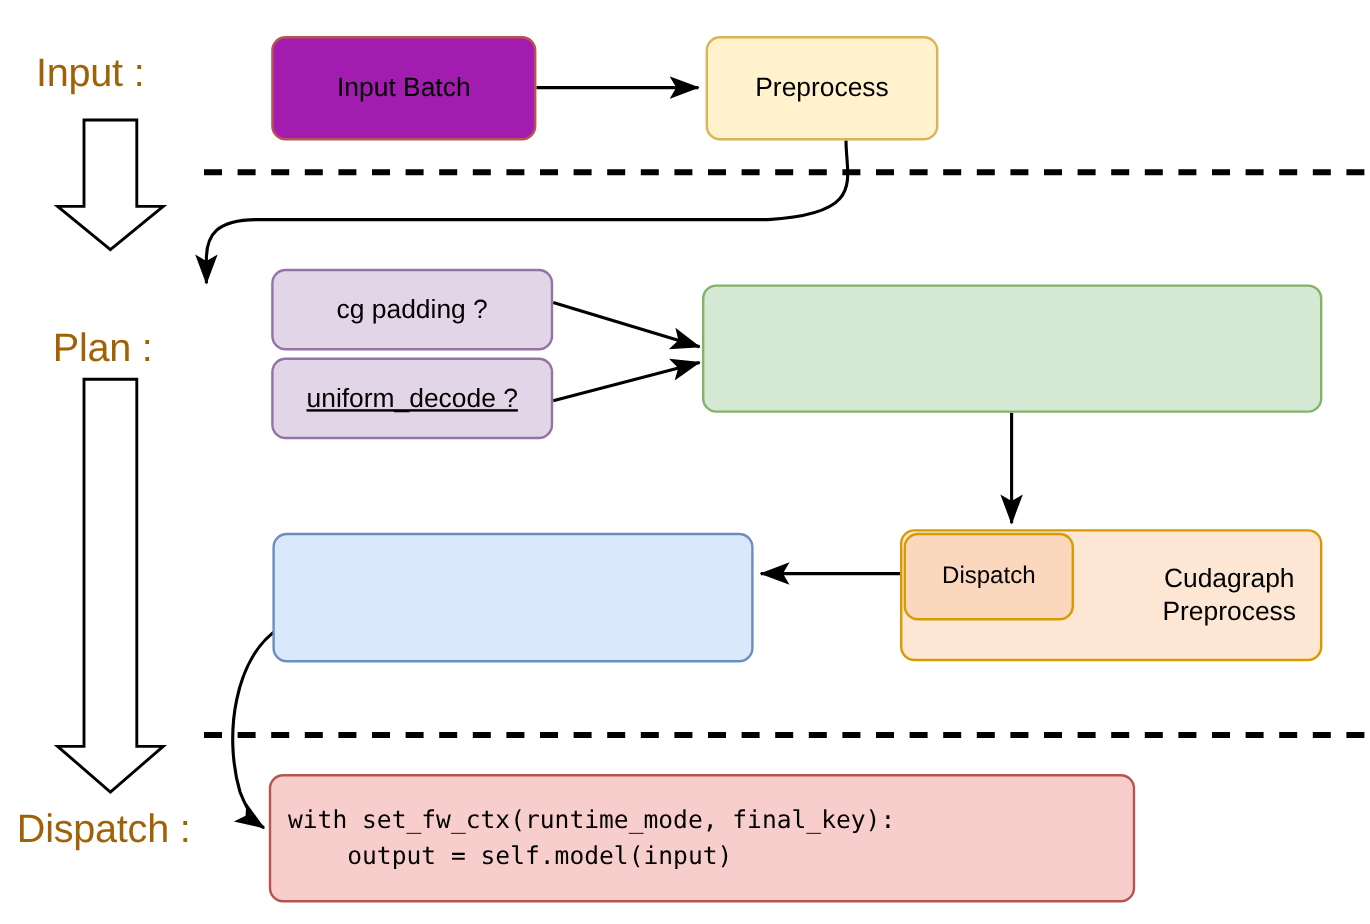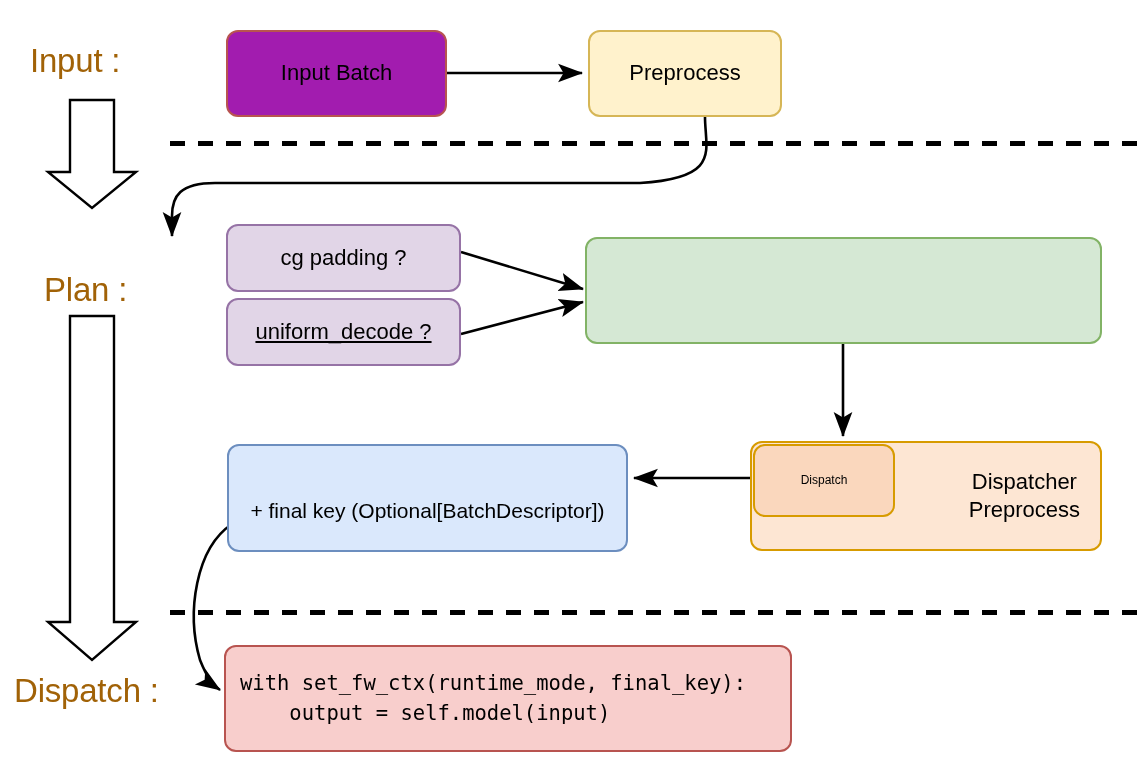--- a/index.html
+++ b/index.html
@@ -138,34 +138,33 @@
   </div>
 
   <div class="node" style="left:585px; top:237px; width:517px; height:107px; background:#d5e8d4; border-color:#82b366;">
     <span class="node-label">
       <br>
     </span>
   </div>
 
   <div class="node" style="left:750px; top:441px; width:352px; height:110px; background:#fde6d3; border-color:#d79b00; justify-content:flex-end; padding-right:20px;">
     <span class="node-label" style="width:auto; text-align:center;">
-      <span>Dispatcher</span><br>
+      <span>Cudagraph</span><br>
       <span>Preprocess</span>
     </span>
   </div>
 
-  <div class="node" style="left:753px; top:444px; width:142px; height:73px; background:#fad7bd; border-color:#d79b00; font-size:12px;">
+  <div class="node" style="left:753px; top:444px; width:142px; height:73px; background:#fad7bd; border-color:#d79b00; font-size:20px;">
     <span class="node-label">Dispatch</span>
   </div>
 
   <div class="node" style="left:227px; top:444px; width:401px; height:108px; background:#dae8fc; border-color:#6c8ebf; font-size:21px;">
     <span class="node-label">
       <br>
-      <span>+ final key (Optional[BatchDescriptor])</span>
     </span>
   </div>
 
-  <div class="node codebox" style="left:224px; top:645px; width:568px; height:107px; background:#f8cecc; border-color:#b85450;">
+  <div class="node codebox" style="left:224px; top:645px; width:722px; height:107px; background:#f8cecc; border-color:#b85450;">
     <span class="node-label">with set_fw_ctx(runtime_mode, final_key):
     output = self.model(input)</span>
   </div>
 
 </div>
 
 </body></html>

